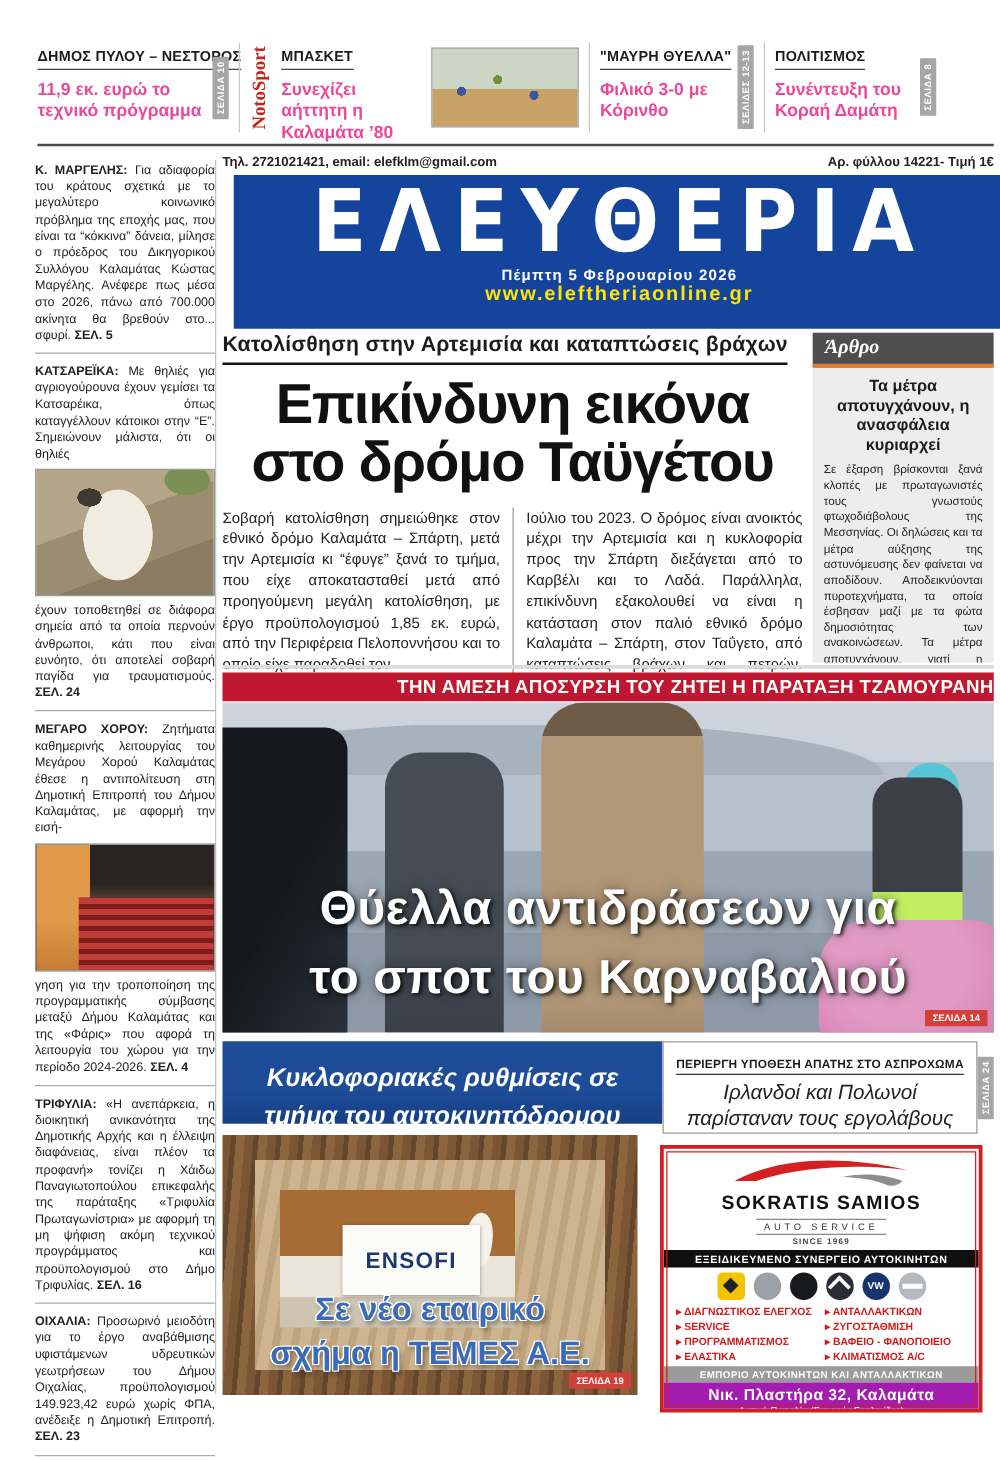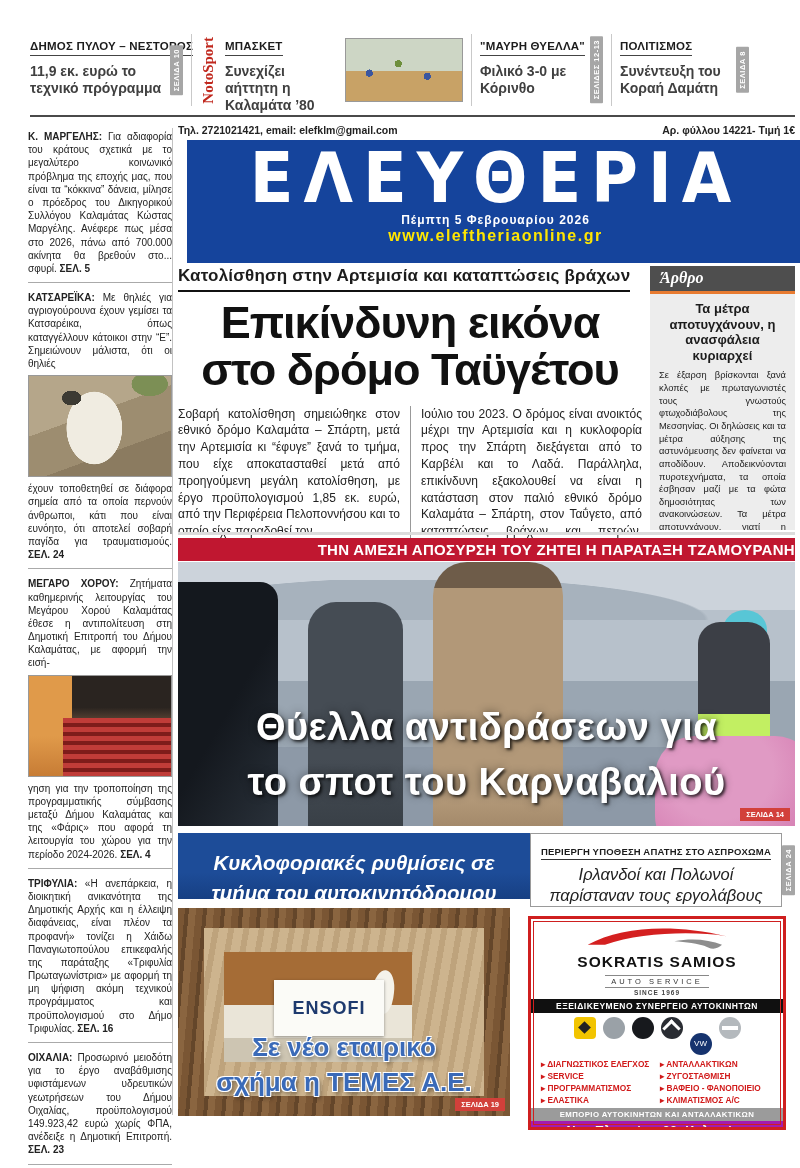--- a/index.html
+++ b/index.html
@@ -3,21 +3,21 @@
 <meta charset="utf-8">
 <style>
   * { margin:0; padding:0; box-sizing:border-box; }
   html,body { background:#fff; }
   body { font-family:"Liberation Sans", sans-serif; color:#1c1c1c; }
   .page { position:relative; width:800px; height:1168px; background:#fff; overflow:hidden; margin:0 auto; }
 
   
   .top-strip { position:absolute; top:28px; left:30px; width:745px; height:84px; display:flex; align-items:flex-start; gap:8px; }
   .teaser .kick { font-size:11.5px; font-weight:bold; letter-spacing:.2px; border-bottom:1.5px solid #444; padding-bottom:3px; display:inline-block; margin-bottom:7px; white-space:nowrap; }
-  .teaser .ttl { font-size:14px; font-weight:bold; line-height:1.2; color:#404040; }
+  .teaser .ttl { font-size:14px; font-weight:bold; line-height:1.2; color:#ec4899; }
   .t1 { width:132px; padding-top:8px; }
   .t2 { width:112px; padding-top:8px; }
   .t3 { width:102px; padding-top:8px; }
   .t4 { width:108px; padding-top:8px; }
   .vbadge { writing-mode:vertical-rl; transform:rotate(180deg); background:#a6a6a6; color:#fff; font-size:7.5px; font-weight:bold; letter-spacing:.5px; padding:4px 2px; align-self:center; border-radius:1px; }
   .strip-div { width:1px; background:#c9c9c9; height:72px; align-self:center; }
   .notosport { writing-mode:vertical-rl; transform:rotate(180deg); color:#c0281e; font-family:"Liberation Serif", serif; font-weight:bold; font-size:15px; align-self:center; }
   .bb-thumb { width:118px; height:64px; align-self:center; border:1px solid #999;
     background:
       radial-gradient(circle 6px at 20% 55%, #3a56a0 0 60%, transparent 61%),
@@ -117,21 +117,21 @@
   .ad-since { font-size:6.5px; font-weight:bold; letter-spacing:1px; color:#444; margin-top:1px; }
   .ad-bar { background:#101010; color:#fff; font-weight:bold; font-size:8.5px; letter-spacing:.5px; padding:2px 0; margin-top:3px; }
   .ad-brands { display:flex; justify-content:center; gap:7px; margin:4px 0 3px; }
   .brand-dot { width:22px; height:22px; border-radius:50%; display:inline-block; }
   .b-renault { background:#f2c400; border-radius:4px; }
   .b-renault::after { content:""; display:block; width:9px; height:9px; margin:6px auto; background:#222; transform:rotate(45deg); }
   .b-dacia { background:#9aa1a7; }
   .b-peugeot { background:#17191d; }
   .b-citroen { background:#2a2d33; }
   .b-citroen::after { content:""; display:block; width:10px; height:10px; margin:5px auto; border-left:3px solid #fff; border-top:3px solid #fff; transform:rotate(45deg); }
-  .b-vw { background:#16336e; color:#fff; font-size:8px; font-weight:normal; line-height:22px;margin-top:16px; }
+  .b-vw { background:#16336e; color:#fff; font-size:8px; font-weight:bold; line-height:22px; }
   .b-nissan { background:#b4b9bd; }
   .b-nissan::after { content:""; display:block; width:16px; height:4px; margin:9px auto; background:#fff; }
   .ad-services { display:flex; text-align:left; padding:0 10px; gap:6px; }
   .svc-col { width:50%; color:#d11a1a; font-weight:bold; font-size:8.3px; line-height:1.45; }
   .svc-col div::before { content:"▸ "; }
   .ad-tradebar { background:#9b9b9b; color:#fff; font-weight:bold; font-size:7.8px; letter-spacing:.4px; padding:2px 0; margin-top:2px; }
   .ad-foot { background:#a21caf; color:#fdfdf2; padding:3px 4px 5px; }
   .ad-addr { font-size:12.5px; font-weight:bold; letter-spacing:.4px; }
   .ad-area { font-size:8px; margin-top:1px; }
 </style>

